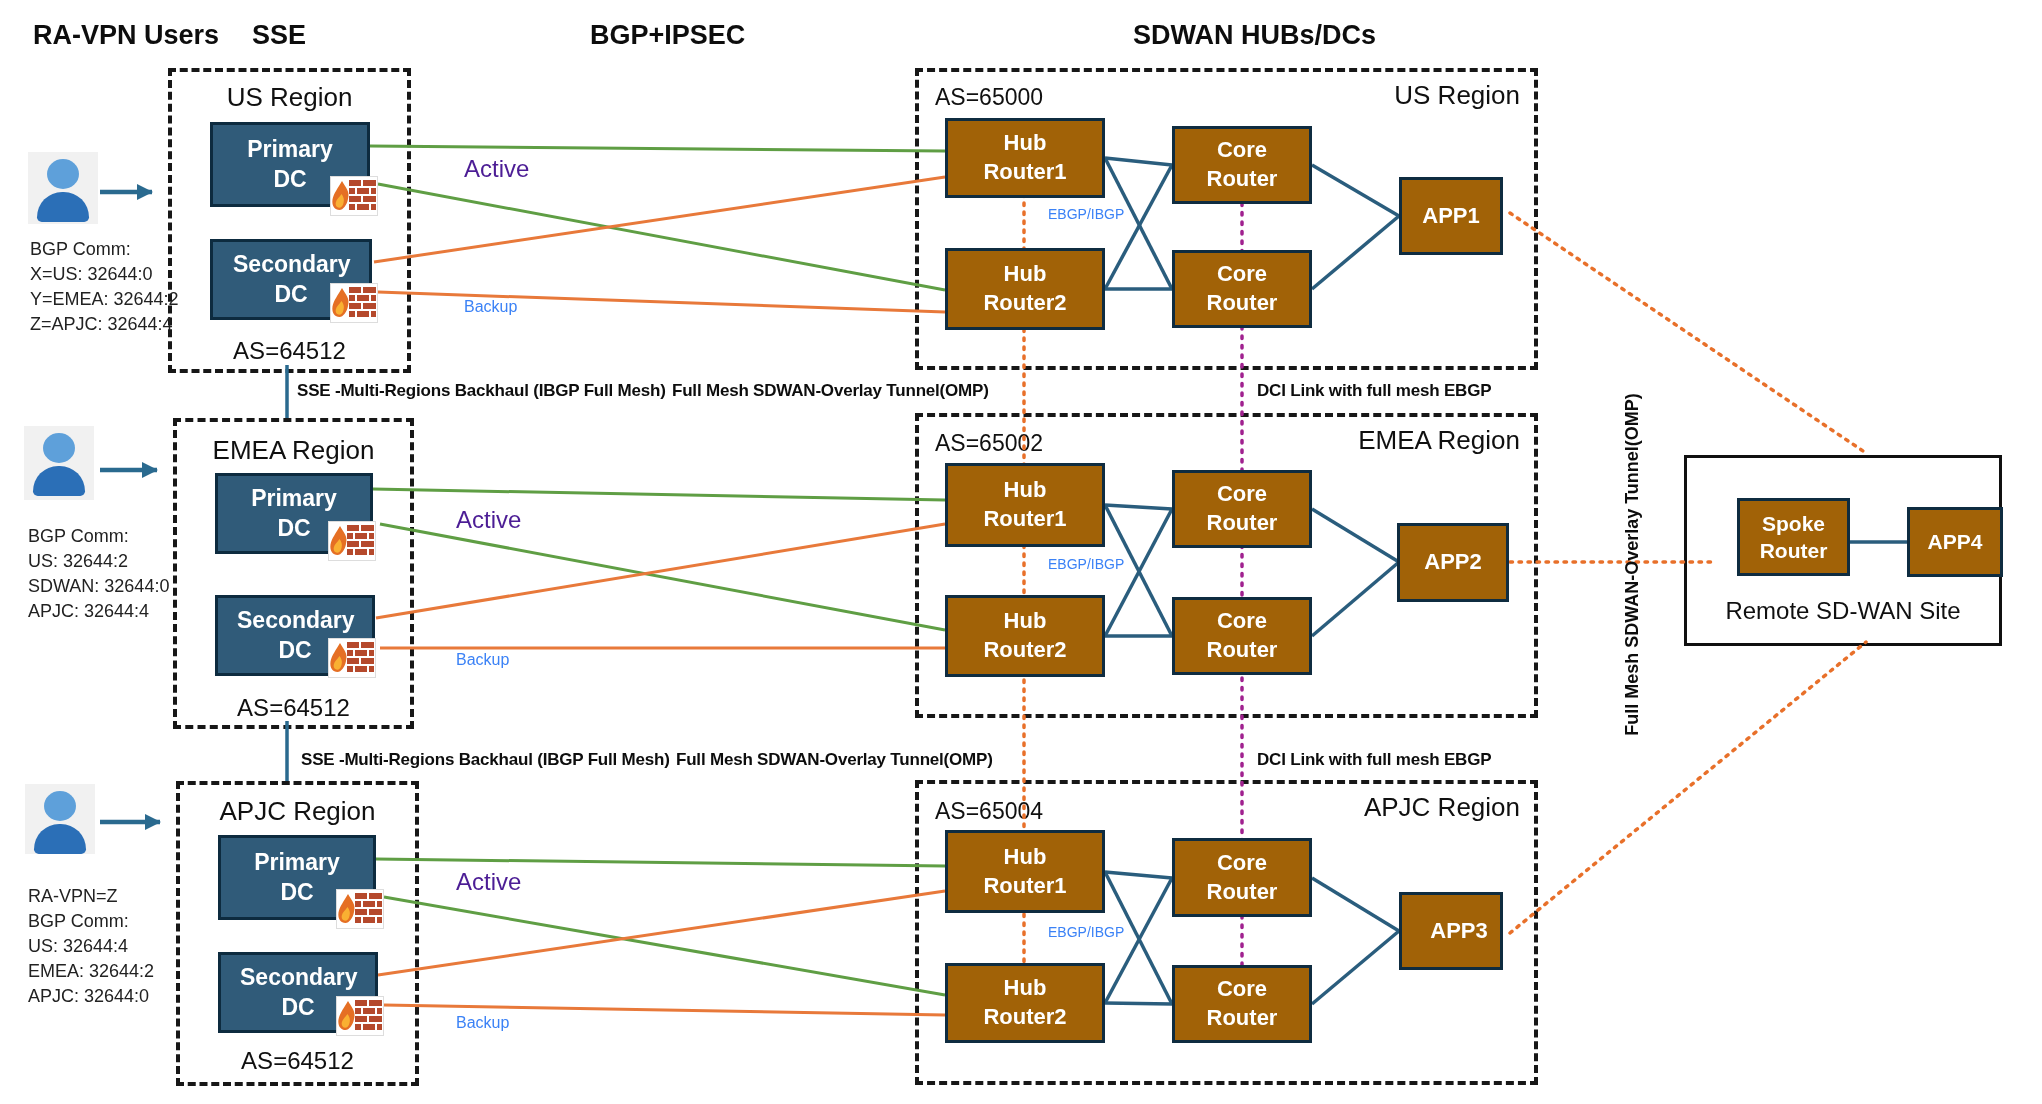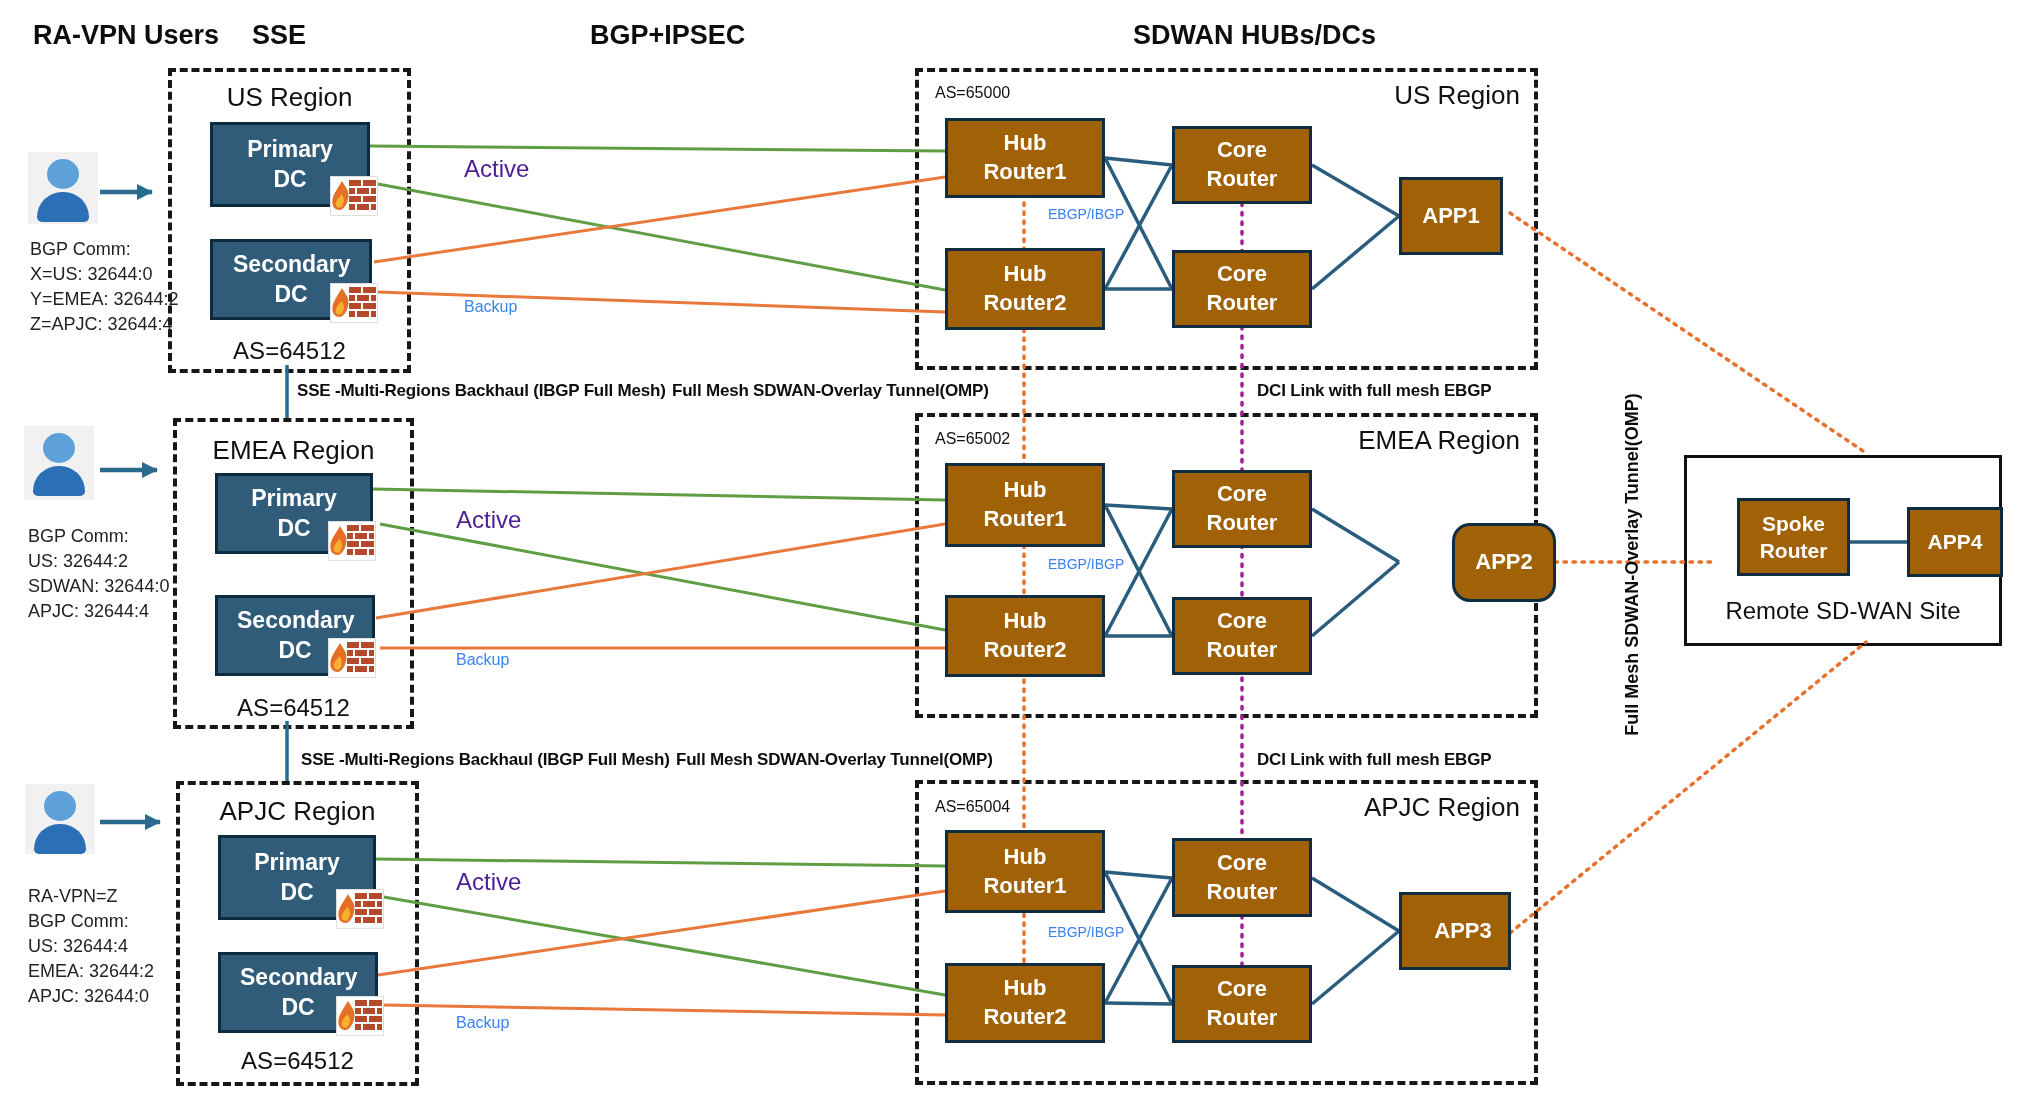--- a/index.html
+++ b/index.html
@@ -4,21 +4,21 @@
 <style>
   html,body{margin:0;padding:0;background:#fff;}
   .canvas{position:relative;width:2042px;height:1104px;background:#ffffff;
           font-family:"Liberation Sans","DejaVu Sans",sans-serif;overflow:hidden;}
   .hdr{position:absolute;font-weight:bold;font-size:27px;color:#0d0d0d;white-space:nowrap;z-index:2;}
   .region-dashed{position:absolute;border:4px dashed #171717;background:transparent;z-index:0;}
   .solid-box{position:absolute;border:3px solid #101010;background:#fff;z-index:0;}
   .region-title{position:absolute;left:0;right:0;text-align:center;font-size:26px;color:#101010;white-space:nowrap;}
   .region-title-right{position:absolute;right:14px;top:8px;font-size:26px;color:#101010;white-space:nowrap;}
   .as-label{position:absolute;left:0;right:0;text-align:center;font-size:24px;color:#101010;}
-  .as-label-tl{position:absolute;left:16px;font-size:16px;color:#101010;}
+  .as-label-tl{position:absolute;left:16px;font-size:23px;color:#101010;}
   .dc-box{position:absolute;background:#305b79;border:3px solid #0d2b3f;color:#fff;font-weight:bold;
           font-size:23px;line-height:1.3;display:flex;align-items:center;justify-content:center;
           text-align:center;z-index:2;box-sizing:border-box;}
   .dc-box span{display:block;width:116px;}
   .node{position:absolute;background:#a16207;border:3px solid #0f2c40;color:#fff;font-weight:bold;
         font-size:22px;line-height:1.3;display:flex;align-items:center;justify-content:center;
         text-align:center;z-index:2;box-sizing:border-box;}
   .node span{display:block;}
   .w-hub span{width:96px;}
   .w-core span{width:86px;}
@@ -328,42 +328,42 @@
     </div>
   <div class="node w-hub" style="left:945px;top:595px;width:160px;height:82px;">
       <span>Hub Router2</span>
     </div>
   <div class="node w-core" style="left:1172px;top:470px;width:140px;height:78px;">
       <span>Core Router</span>
     </div>
   <div class="node w-core" style="left:1172px;top:597px;width:140px;height:78px;">
       <span>Core Router</span>
     </div>
-  <div class="node" style="left:1452px;top:523px;width:104px;height:79px;border-radius:18px;">
+  <div class="node" style="left:1397px;top:523px;width:112px;height:79px;">
       <span>APP2</span>
     </div>
   <div class="ebgp-label" style="left:1048px;top:556px;">EBGP/IBGP</div>
 
   <div class="region-dashed" style="left:915px;top:780px;width:615px;height:297px;">
     <div class="as-label-tl" style="top:14px;">AS=65004</div>
     <div class="region-title-right">APJC Region</div>
   </div>
   <div class="node w-hub" style="left:945px;top:830px;width:160px;height:83px;">
       <span>Hub Router1</span>
     </div>
   <div class="node w-hub" style="left:945px;top:963px;width:160px;height:80px;">
       <span>Hub Router2</span>
     </div>
   <div class="node w-core" style="left:1172px;top:838px;width:140px;height:79px;">
       <span>Core Router</span>
     </div>
   <div class="node w-core" style="left:1172px;top:965px;width:140px;height:78px;">
       <span>Core Router</span>
     </div>
-  <div class="node" style="left:1399px;top:892px;width:112px;height:78px;padding-left:16px;">
+  <div class="node" style="left:1399px;top:892px;width:104px;height:78px;padding-left:16px;">
       <span>APP3</span>
     </div>
   <div class="ebgp-label" style="left:1048px;top:924px;">EBGP/IBGP</div>
 
   <div class="vertical-label">Full Mesh SDWAN-Overlay Tunnel(OMP)</div>
 
   <div class="solid-box" style="left:1684px;top:455px;width:292px;height:185px;padding-left:20px;">
     <div class="remote-caption" style="top:139px;">Remote SD-WAN Site</div>
   </div>
   <div class="node w-spoke" style="left:1737px;top:498px;width:113px;height:78px;font-size:21px;">

